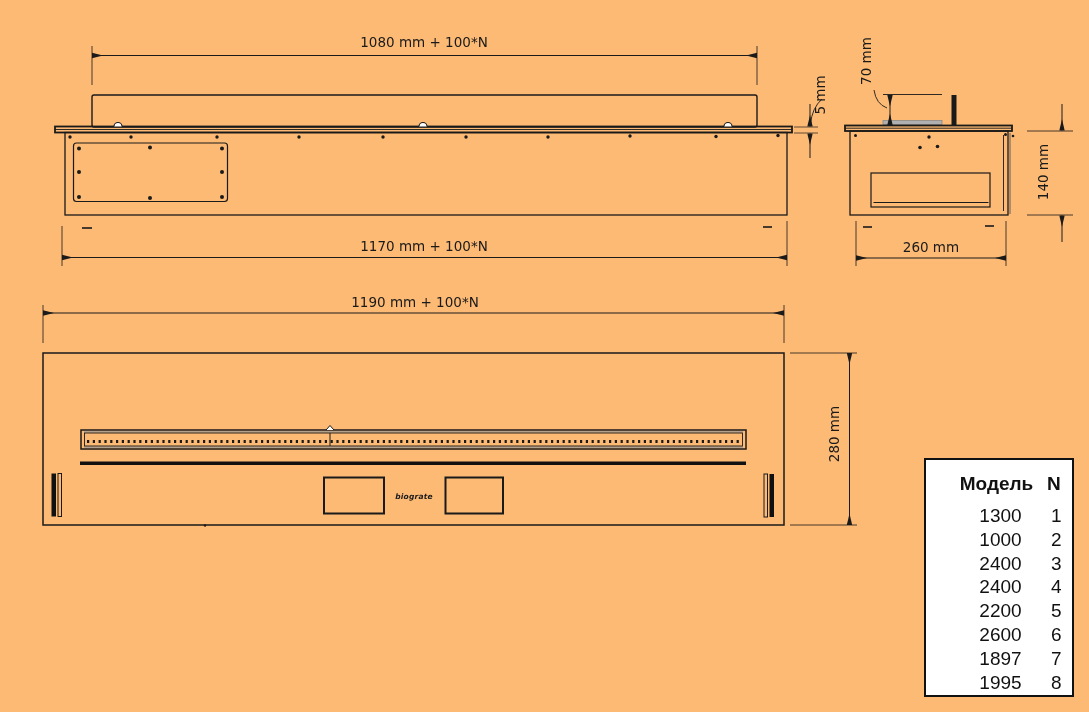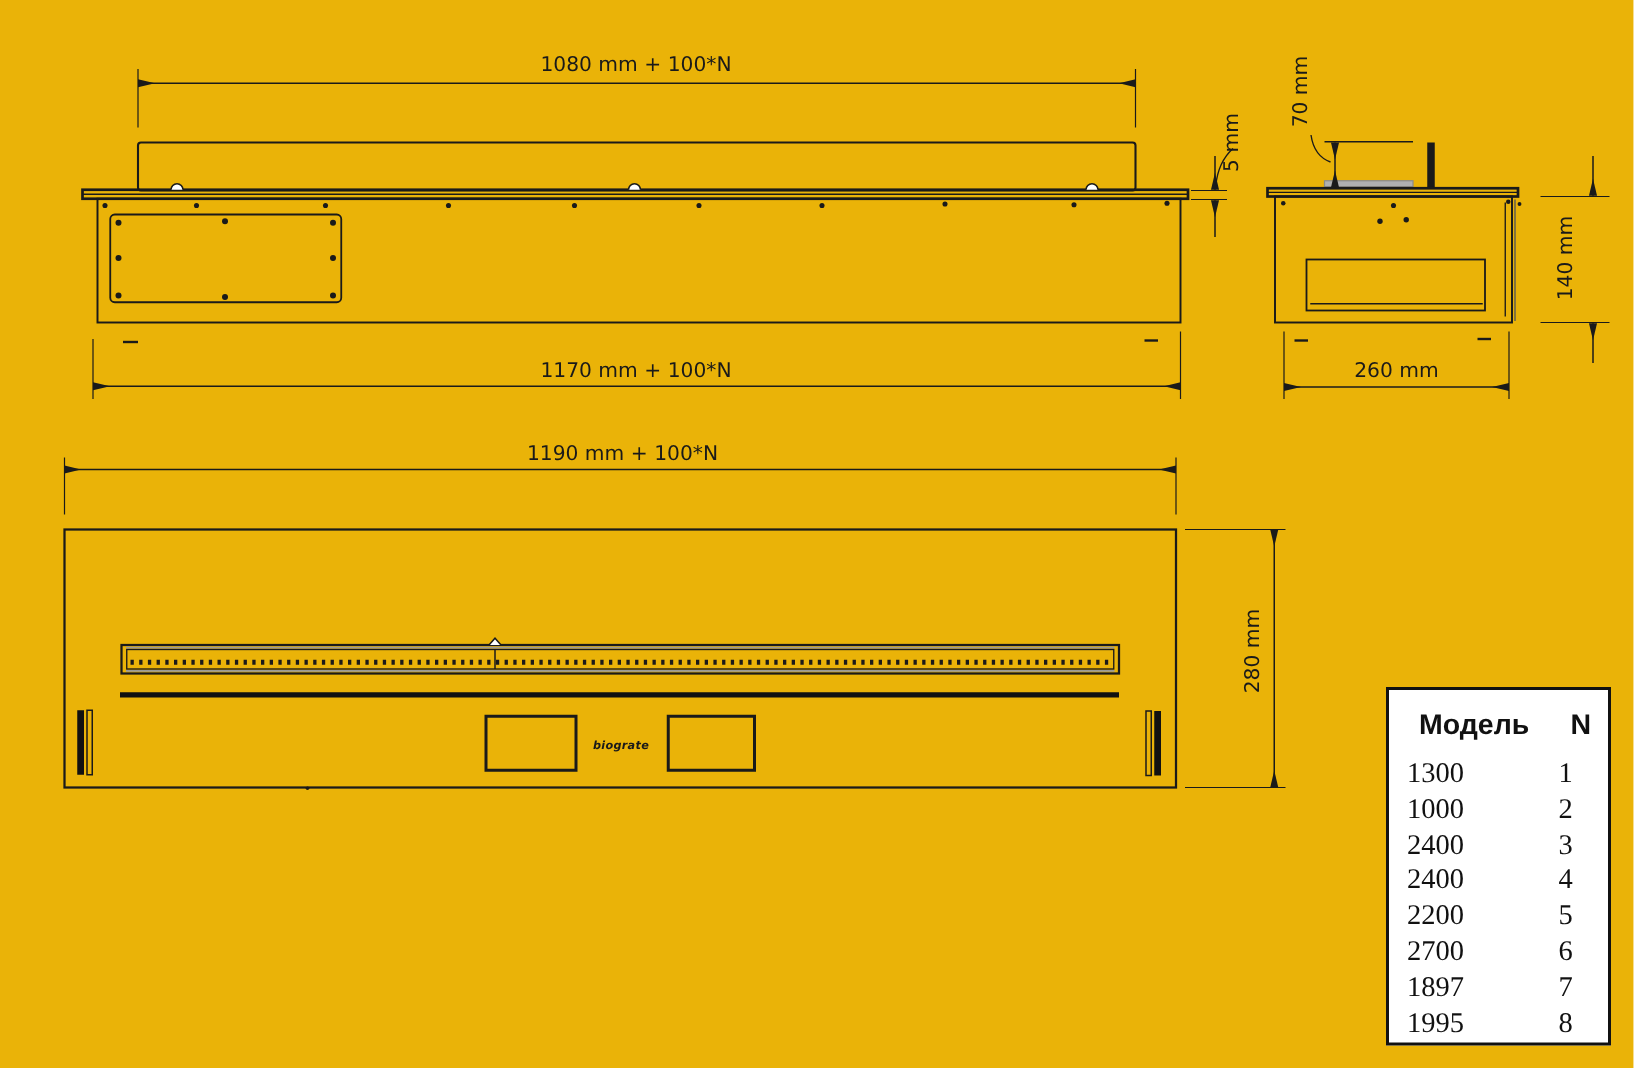--- a/index.html
+++ b/index.html
@@ -1,27 +1,27 @@
 <!DOCTYPE html>
 <html><head>
 <meta charset="utf-8">
 <style>
   html,body { margin:0; padding:0; background:#fff; }
-  .stage { position:relative; width:1089px; height:712px; background:#eab308; overflow:hidden;
+  .stage { position:relative; width:1089px; height:712px; background:#fdba74; overflow:hidden;
            font-family:"DejaVu Sans", sans-serif; }
   svg.drawing { position:absolute; left:0; top:0; }
   svg.drawing text { font-family:"DejaVu Sans", sans-serif; font-size:13.5px; fill:#1a1a1a; }
   svg.drawing text.logo { font-size:7.5px; font-style:italic; font-weight:bold; letter-spacing:.2px; }
 
   .model-table { position:absolute; left:924px; top:458px; width:150px; height:239px;
                  border:2px solid #111; box-sizing:border-box; background:#fff;
                  font-family:"Liberation Sans", sans-serif; color:#111; }
   .mt-header { display:flex; margin:13px 0 9px 20px; font-weight:bold; font-size:19px; }
-  .col-model { width:101px; }
-  .mt-row { display:flex; margin-left:12px; font-size:19px; line-height:23.8px;font-family:Liberation Serif, serif; }
+  .col-model { width:101px;text-align:center; }
+  .mt-row { display:flex; margin-left:24px; font-size:19px; line-height:23.8px; }
 </style>
 </head>
 <body>
 
 <div class="stage">
 
 <svg class="drawing" width="1089" height="712" viewBox="0 0 1089 712">
   <defs>
     <marker id="arr" viewBox="0 0 12 8" refX="11.3" refY="4" markerWidth="12" markerHeight="8" orient="auto-start-reverse" markerUnits="userSpaceOnUse">
       <path d="M0,4 L11.3,1.3 L11.3,6.7 Z" fill="#1a1a1a"></path>
@@ -217,21 +217,21 @@
   </div>
   <div class="mt-row">
     <span class="col-model">2400</span>
     <span>4</span>
   </div>
   <div class="mt-row">
     <span class="col-model">2200</span>
     <span>5</span>
   </div>
   <div class="mt-row">
-    <span class="col-model">2700</span>
+    <span class="col-model">2600</span>
     <span>6</span>
   </div>
   <div class="mt-row">
     <span class="col-model">1897</span>
     <span>7</span>
   </div>
   <div class="mt-row">
     <span class="col-model">1995</span>
     <span>8</span>
   </div>

